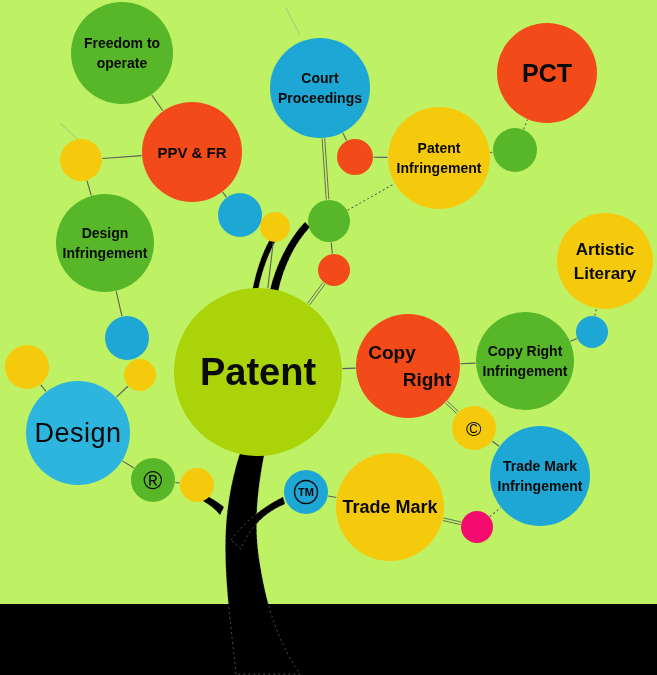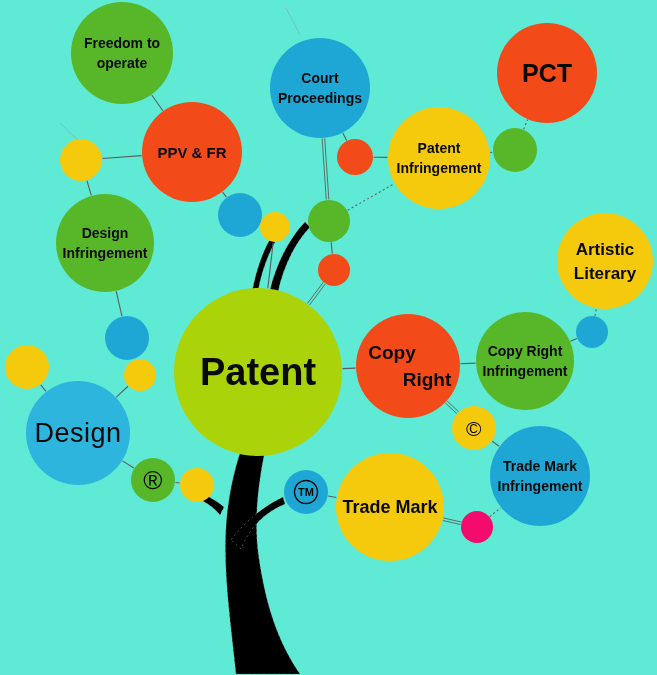--- a/index.html
+++ b/index.html
@@ -2,21 +2,21 @@
 <html><head>
 <meta charset="utf-8">
 <style>
   html, body {
     margin: 0; padding: 0;
     background: #000;
     width: 657px; height: 675px;
     overflow: hidden;
     font-family: "Liberation Sans", sans-serif;
   }
-  #stage { position: relative; width: 657px; height: 675px; background: #5eead4; }
+  #stage { position: relative; width: 657px; height: 604px; background: #bef264; }
   svg { display: block; }
   text { user-select: none; }
 </style>
 </head>
 <body>
 
 <div id="stage">
   <svg id="diagram" width="657" height="675" viewBox="0 0 657 675" xmlns="http://www.w3.org/2000/svg">
 
     <g id="trunk-layer">

